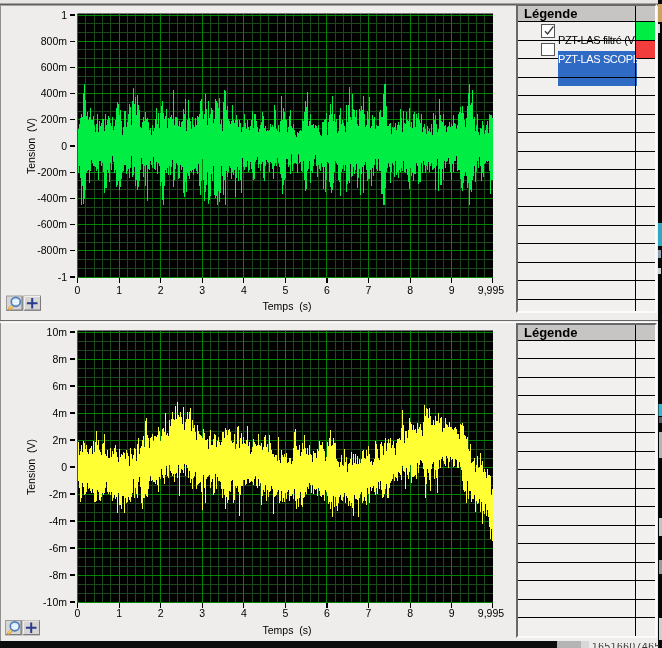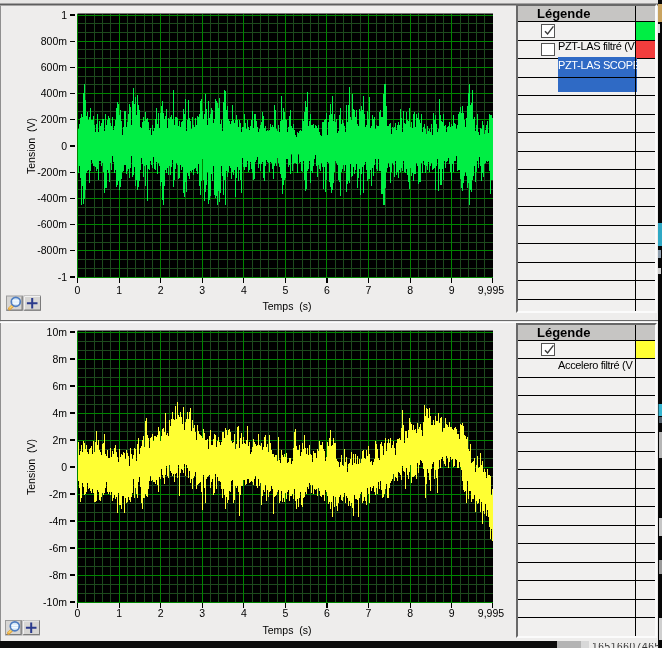--- a/index.html
+++ b/index.html
@@ -3,26 +3,26 @@
 * { margin:0; padding:0; box-sizing:border-box; }
 html,body { width:662px; height:648px; overflow:hidden; background:#eeedec;
   font-family:"Liberation Sans", sans-serif; }
 #root { position:relative; width:662px; height:648px; }
 #root > svg { position:absolute; left:0; top:0; }
 .leg { position:absolute; left:516px; width:141px; background:#f1f0ef;
   border-left:2px solid #686868; border-top:2px solid #686868;
   border-right:2px solid #fbfbfb; border-bottom:2px solid #fbfbfb;
   overflow:hidden; }
 .lhead { height:16px; background:#c6c5c3; border-bottom:1px solid #000;
-  font-size:13px; font-weight:bold; line-height:15px; padding-left:19px; color:#000; }
+  font-size:13px; font-weight:bold; line-height:15px; padding-left:6px; color:#000; }
 .lrow { position:relative; height:18.5px; border-bottom:1px solid #000; }
 .cb { position:absolute; left:23px; top:2px; width:13.5px; height:13.5px; background:#fff;
   border:1px solid #555; display:inline-block; }
 .cb svg { position:absolute; left:0.5px; top:0px; }
-.ltxt { position:absolute; left:40px; top:16px; width:79px; height:35px;
+.ltxt { position:absolute; left:40px; top:10px; width:79px; height:35px;
   font-size:11px; letter-spacing:-0.35px; line-height:16.5px; white-space:nowrap; overflow:hidden; color:#000; }
 .ltxt.sel { background:#2f6ac5; color:#fff; }
 .sw { position:absolute; left:118px; top:0; width:19px; height:17.5px; }
 .vline { position:absolute; left:117px; top:0; width:1px; height:100%; background:#000; }
 .digits { position:absolute; left:592px; top:642.5px; width:67px; height:5.5px; overflow:hidden;
   font-size:10px; color:#333; letter-spacing:0.7px; line-height:8.5px; }
 </style></head>
 <body>
 <div id="root">
 <svg width="662" height="648" viewBox="0 0 662 648" font-family="Liberation Sans, sans-serif" font-size="10.5px" fill="#000">
@@ -155,29 +155,20 @@
       <div class="lrow"></div>
       <div class="lrow"></div>
       <div class="lrow"></div>
       <div class="lrow"></div>
       <div class="lrow"></div>
       <div class="lrow"></div>
       <div class="vline"></div>
     </div>
 <div class="leg" style="top:322.5px;height:315px">
       <div class="lhead">Légende</div>
-      <div class="lrow">
-        <span class="cb">
-          <svg width="12" height="12" viewBox="0 0 12 12">
-            <path d="M2 6.2 L4.6 9 L10.4 1.4" stroke="#3a3a3a" stroke-width="1.4" fill="none"></path>
-          </svg>
-        </span>
-        <span class="ltxt">Accelero filtré (V</span>
-        <span class="sw" style="background:#ffff33"></span>
-      </div>
       <div class="lrow"></div>
       <div class="lrow"></div>
       <div class="lrow"></div>
       <div class="lrow"></div>
       <div class="lrow"></div>
       <div class="lrow"></div>
       <div class="lrow"></div>
       <div class="lrow"></div>
       <div class="lrow"></div>
       <div class="lrow"></div>

